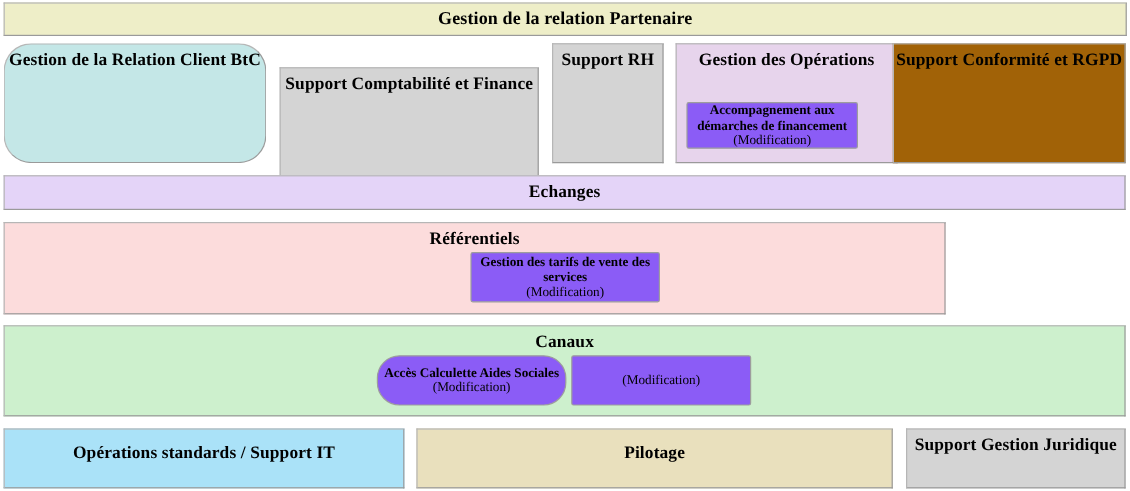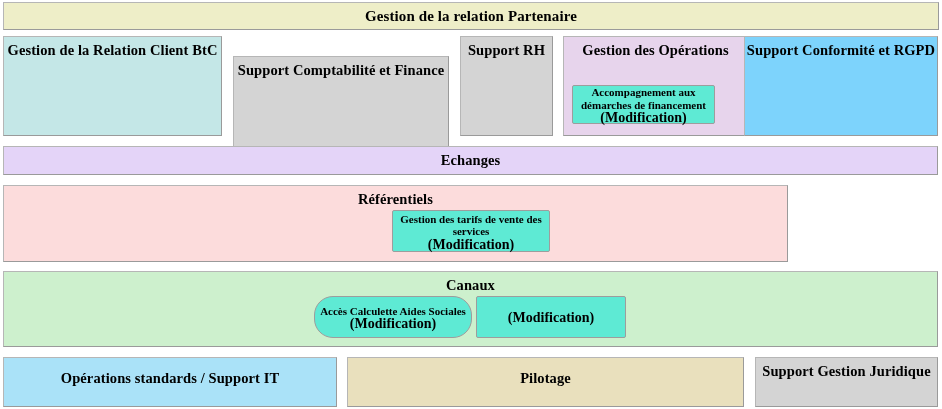--- a/index.html
+++ b/index.html
@@ -40,72 +40,72 @@
     box-sizing: border-box;
   }
   .banner .block-title {
     font-size: 15px;
     padding-top: 5px;
   }
   
   .subcard {
     position: absolute;
     box-sizing: border-box;
-    background: #5eead4;
+    background: #8b5cf6;
     border: 1px solid #9d9d9d;
     border-radius: 2px;
     text-align: center;
     padding: 3px 4px 2px 4px;
     display: flex;
     flex-direction: column;
     justify-content: center;
   }
   .subcard-title {
     display: block;
     font-weight: bold;
     font-size: 11px;
     line-height: 12.5px;
   }
   .subcard-state {
     display: block;
-    font-weight: bold;
-    font-size: 14px;
+    font-weight: normal;
+    font-size: 11px;
     line-height: 13px;
   }
 </style>
 </head>
 <body>
 
 <div class="canvas">
 
   <div class="block banner" style="left:3px; top:2px; width:936px; height:28px; background:#eeeec8;">
     <span class="block-title">Gestion de la relation Partenaire</span>
   </div>
 
-  <div class="block" style="left:3px; top:36px; width:219px; height:100px; background:#c4e7e7;">
+  <div class="block" style="left:3px; top:36px; width:219px; height:100px; background:#c4e7e7;border-radius:23px;">
     <span class="block-title">Gestion de la Relation Client BtC</span>
   </div>
 
   <div class="block" style="left:233px; top:36px; width:216px; height:100px; background:#d4d4d4;margin-top:20px;">
     <span class="block-title">Support Comptabilité et Finance</span>
   </div>
 
   <div class="block" style="left:460px; top:36px; width:93px; height:100px; background:#d4d4d4;">
     <span class="block-title">Support RH</span>
   </div>
 
   <div class="block" style="left:563px; top:36px; width:185px; height:100px; background:#e7d4ec;">
     <span class="block-title">Gestion des Opérations</span>
     <div class="subcard" style="left:8px; top:48px; width:143px; height:39px;">
       <span class="subcard-title">Accompagnement aux démarches de financement</span>
       <span class="subcard-state">(Modification)</span>
     </div>
   </div>
 
-  <div class="block" style="left:744px; top:36px; width:194px; height:100px; background:#7dd3fc;">
+  <div class="block" style="left:744px; top:36px; width:194px; height:100px; background:#a16207;">
     <span class="block-title">Support Conformité et RGPD</span>
   </div>
 
   <div class="block" style="left:3px; top:146px; width:935px; height:29px; background:#e4d4f8;">
     <span class="block-title">Echanges</span>
   </div>
 
   <div class="block" style="left:3px; top:185px; width:785px; height:77px; background:#fcdcdc;">
     <span class="block-title">Référentiels</span>
     <div class="subcard" style="left:388px; top:24px; width:158px; height:42px;">

